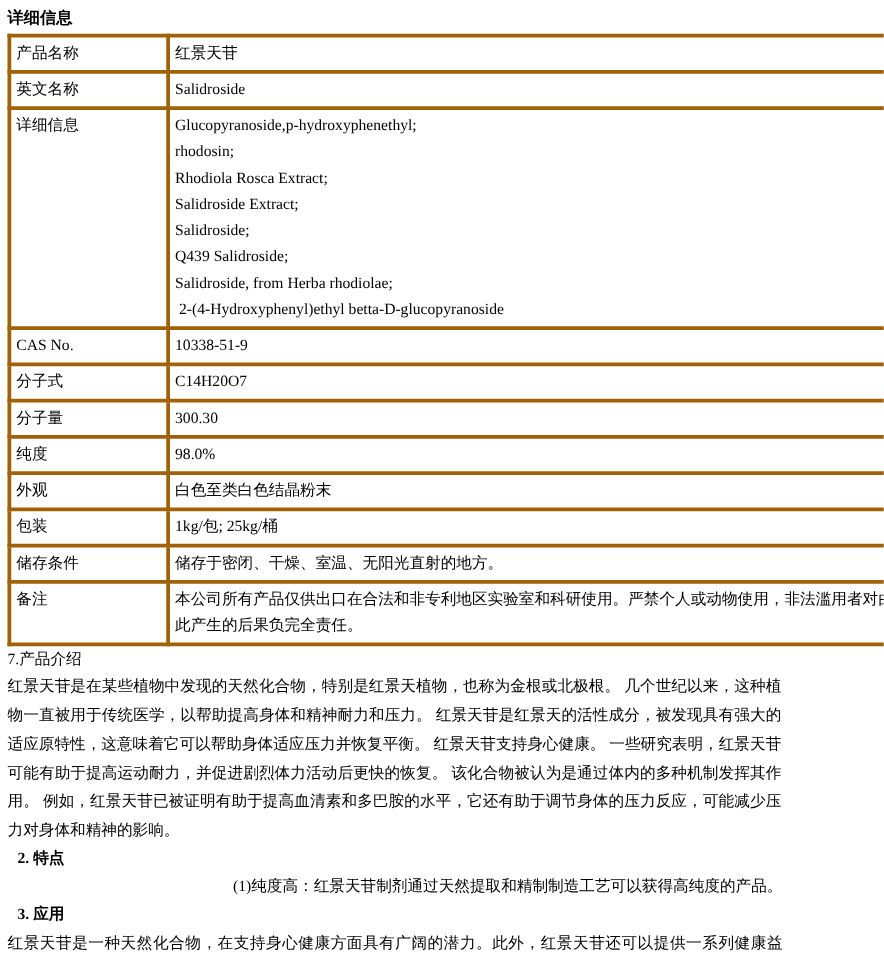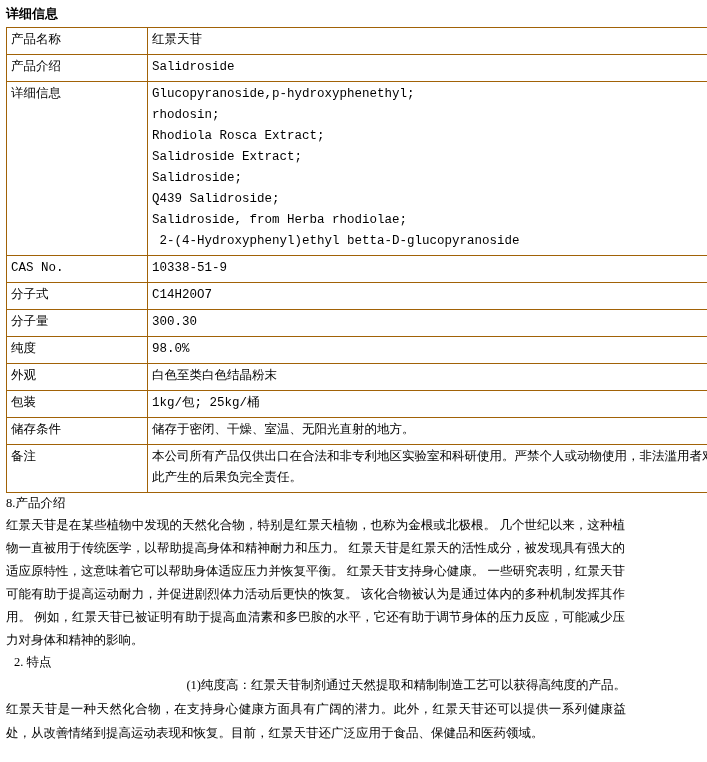--- a/index.html
+++ b/index.html
@@ -34,25 +34,25 @@
 
   
   table.detail {
     border-collapse: collapse;
     width: 699px;
     margin-left: 6px;
     table-layout: fixed;
     font-size: 12.5px;
   }
   table.detail td {
-    border: 1px solid #a16207;
+    border: 3px solid #a16207;
     vertical-align: top;
-    padding: 2px 20px 3px 4px;
+    padding: 2px 4px 3px 4px;
     line-height: 21px;
-    font-family: Liberation Mono, monospace;
+    font-family: Liberation Serif, serif;
   }
   td.label {
     width: 116px;
   }
   td.value {
     width: 575px;
     word-break: break-word;
   }
   .alias-line {
     display: block;
@@ -65,20 +65,21 @@
     padding: 0 4px 0 4px;
     font-size: 12.5px;
   }
   .sec-head {
     line-height: 21px;
     margin: 0;
     padding-left: 2px;
   }
   .sec-head.indent {
     padding-left: 10px;
+    font-weight: bold;
   }
   .para {
     line-height: 23px;
     margin: 0;
     text-align: justify;
     text-justify: inter-ideograph;
     padding-left: 2px;
     padding-right: 1px;
   }
   .sub-item {
@@ -102,21 +103,21 @@
 
   <div class="page-title">详细信息</div>
 
   <table class="detail">
     <tbody>
         <tr>
           <td class="label">产品名称</td>
           <td class="value">红景天苷</td>
         </tr>
         <tr>
-          <td class="label">产品介绍</td>
+          <td class="label">英文名称</td>
           <td class="value">Salidroside</td>
         </tr>
         <tr>
           <td class="label">详细信息</td>
           <td class="value">
             <span class="alias-line">Glucopyranoside,p-hydroxyphenethyl;</span>
             <span class="alias-line">rhodosin;</span>
             <span class="alias-line">Rhodiola Rosca Extract;</span>
             <span class="alias-line">Salidroside Extract;</span>
             <span class="alias-line">Salidroside;</span>
@@ -155,24 +156,25 @@
         </tr>
         <tr>
           <td class="label">备注</td>
           <td class="value">本公司所有产品仅供出口在合法和非专利地区实验室和科研使用。严禁个人或动物使用，非法滥用者对由此产生的后果负完全责任。</td>
         </tr>
       </tbody>
   </table>
 
   <div class="body-wrap">
 
-    <p class="sec-head">8.产品介绍</p>
+    <p class="sec-head">7.产品介绍</p>
     <p class="para">红景天苷是在某些植物中发现的天然化合物，特别是红景天植物，也称为金根或北极根。 几个世纪以来，这种植物一直被用于传统医学，以帮助提高身体和精神耐力和压力。 红景天苷是红景天的活性成分，被发现具有强大的适应原特性，这意味着它可以帮助身体适应压力并恢复平衡。 红景天苷支持身心健康。 一些研究表明，红景天苷可能有助于提高运动耐力，并促进剧烈体力活动后更快的恢复。 该化合物被认为是通过体内的多种机制发挥其作用。 例如，红景天苷已被证明有助于提高血清素和多巴胺的水平，它还有助于调节身体的压力反应，可能减少压力对身体和精神的影响。</p>
 
     <p class="sec-head indent">2. 特点</p>
     <div>
         <p class="sub-item">(1)纯度高：红景天苷制剂通过天然提取和精制制造工艺可以获得高纯度的产品。</p>
       </div>
 
+    <p class="sec-head indent">3. 应用</p>
     <p class="para-tight">红景天苷是一种天然化合物，在支持身心健康方面具有广阔的潜力。此外，红景天苷还可以提供一系列健康益处，从改善情绪到提高运动表现和恢复。目前，红景天苷还广泛应用于食品、保健品和医药领域。</p>
 
   </div>
 </div>
 
 </body></html>

